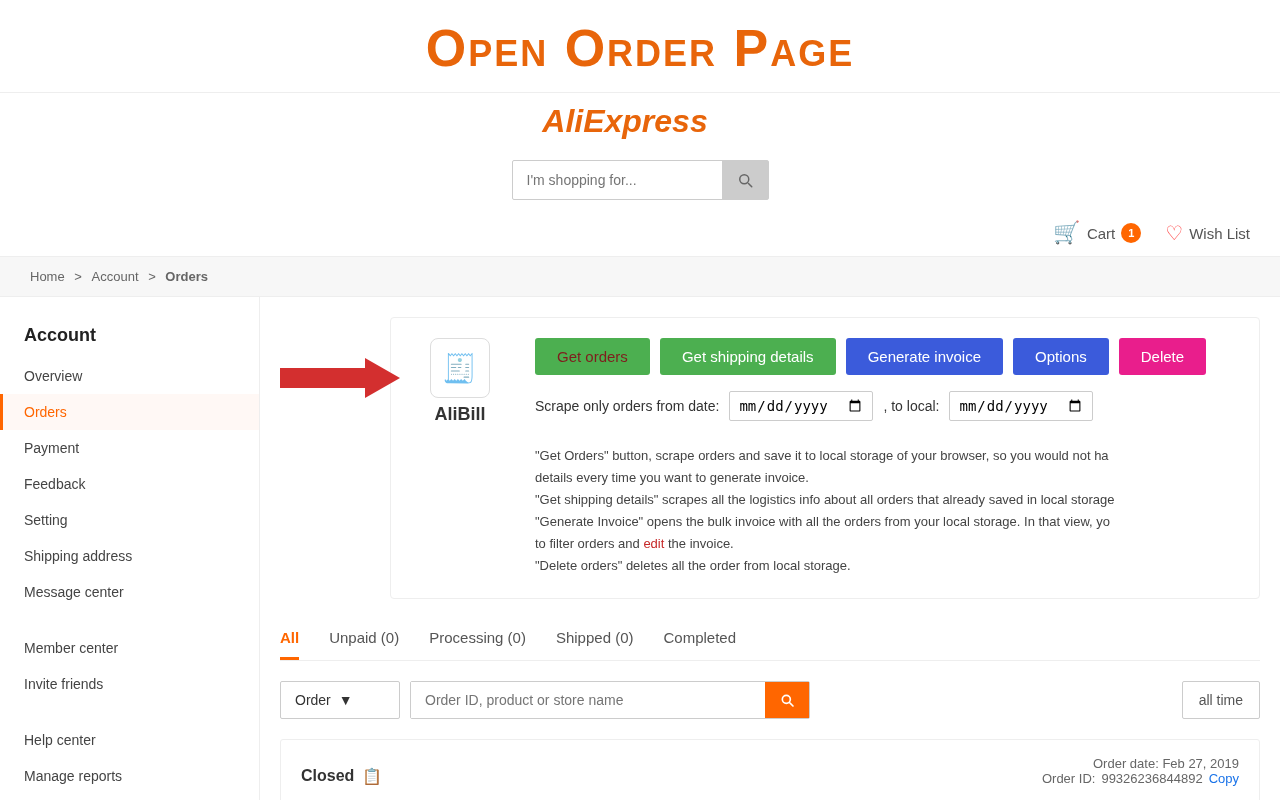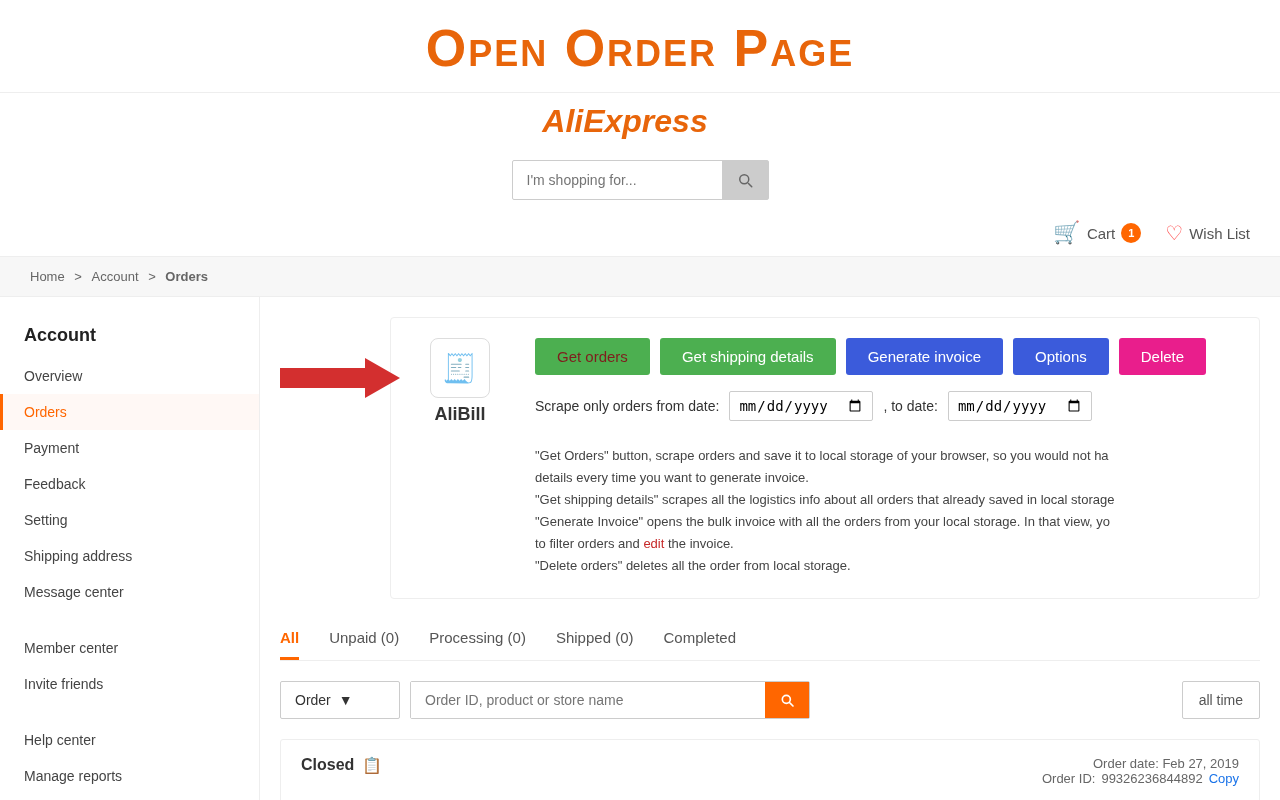--- a/index.html
+++ b/index.html
@@ -367,21 +367,21 @@
     }
 
     
     .order-card {
       border: 1px solid #eee;
       border-radius: 3px;
       padding: 16px 20px;
     }
     .order-card-header {
       display: flex;
-      align-items: flex-start;
+      align-items: flex-end;
       justify-content: space-between;
       margin-bottom: 4px;
     }
     .order-status {
       font-size: 16px;
       font-weight: bold;
       color: #333;
       display: flex;
       align-items: center;
       gap: 8px;
@@ -507,21 +507,21 @@
           <div class="alibill-buttons">
             <button class="btn-get-orders">Get orders</button>
             <button class="btn-shipping">Get shipping details</button>
             <button class="btn-invoice">Generate invoice</button>
             <button class="btn-options">Options</button>
             <button class="btn-delete">Delete</button>
           </div>
           <div class="date-row">
             <span>Scrape only orders from date:</span>
             <input type="date" style="">
-            <span>, to date:</span>
+            <span>, to local:</span>
             <input type="date" style="">
           </div>
           <div class="alibill-desc">
             <span>"Get Orders" button, scrape orders and save it to local storage of your browser, so you would not ha</span><br>
             <span>details every time you want to generate invoice.</span><br>
             <span>"Get shipping details" scrapes all the logistics info about all orders that already saved in <span class="highlight-blue">local storage</span></span><br>
             <span>"Generate Invoice" opens the bulk invoice with all the orders from your local storage. In that view, yo</span><br>
             <span>to filter orders and <span class="highlight-red">edit</span> the invoice.</span><br>
             <span>"Delete orders" deletes all the order from local storage.</span>
           </div>

